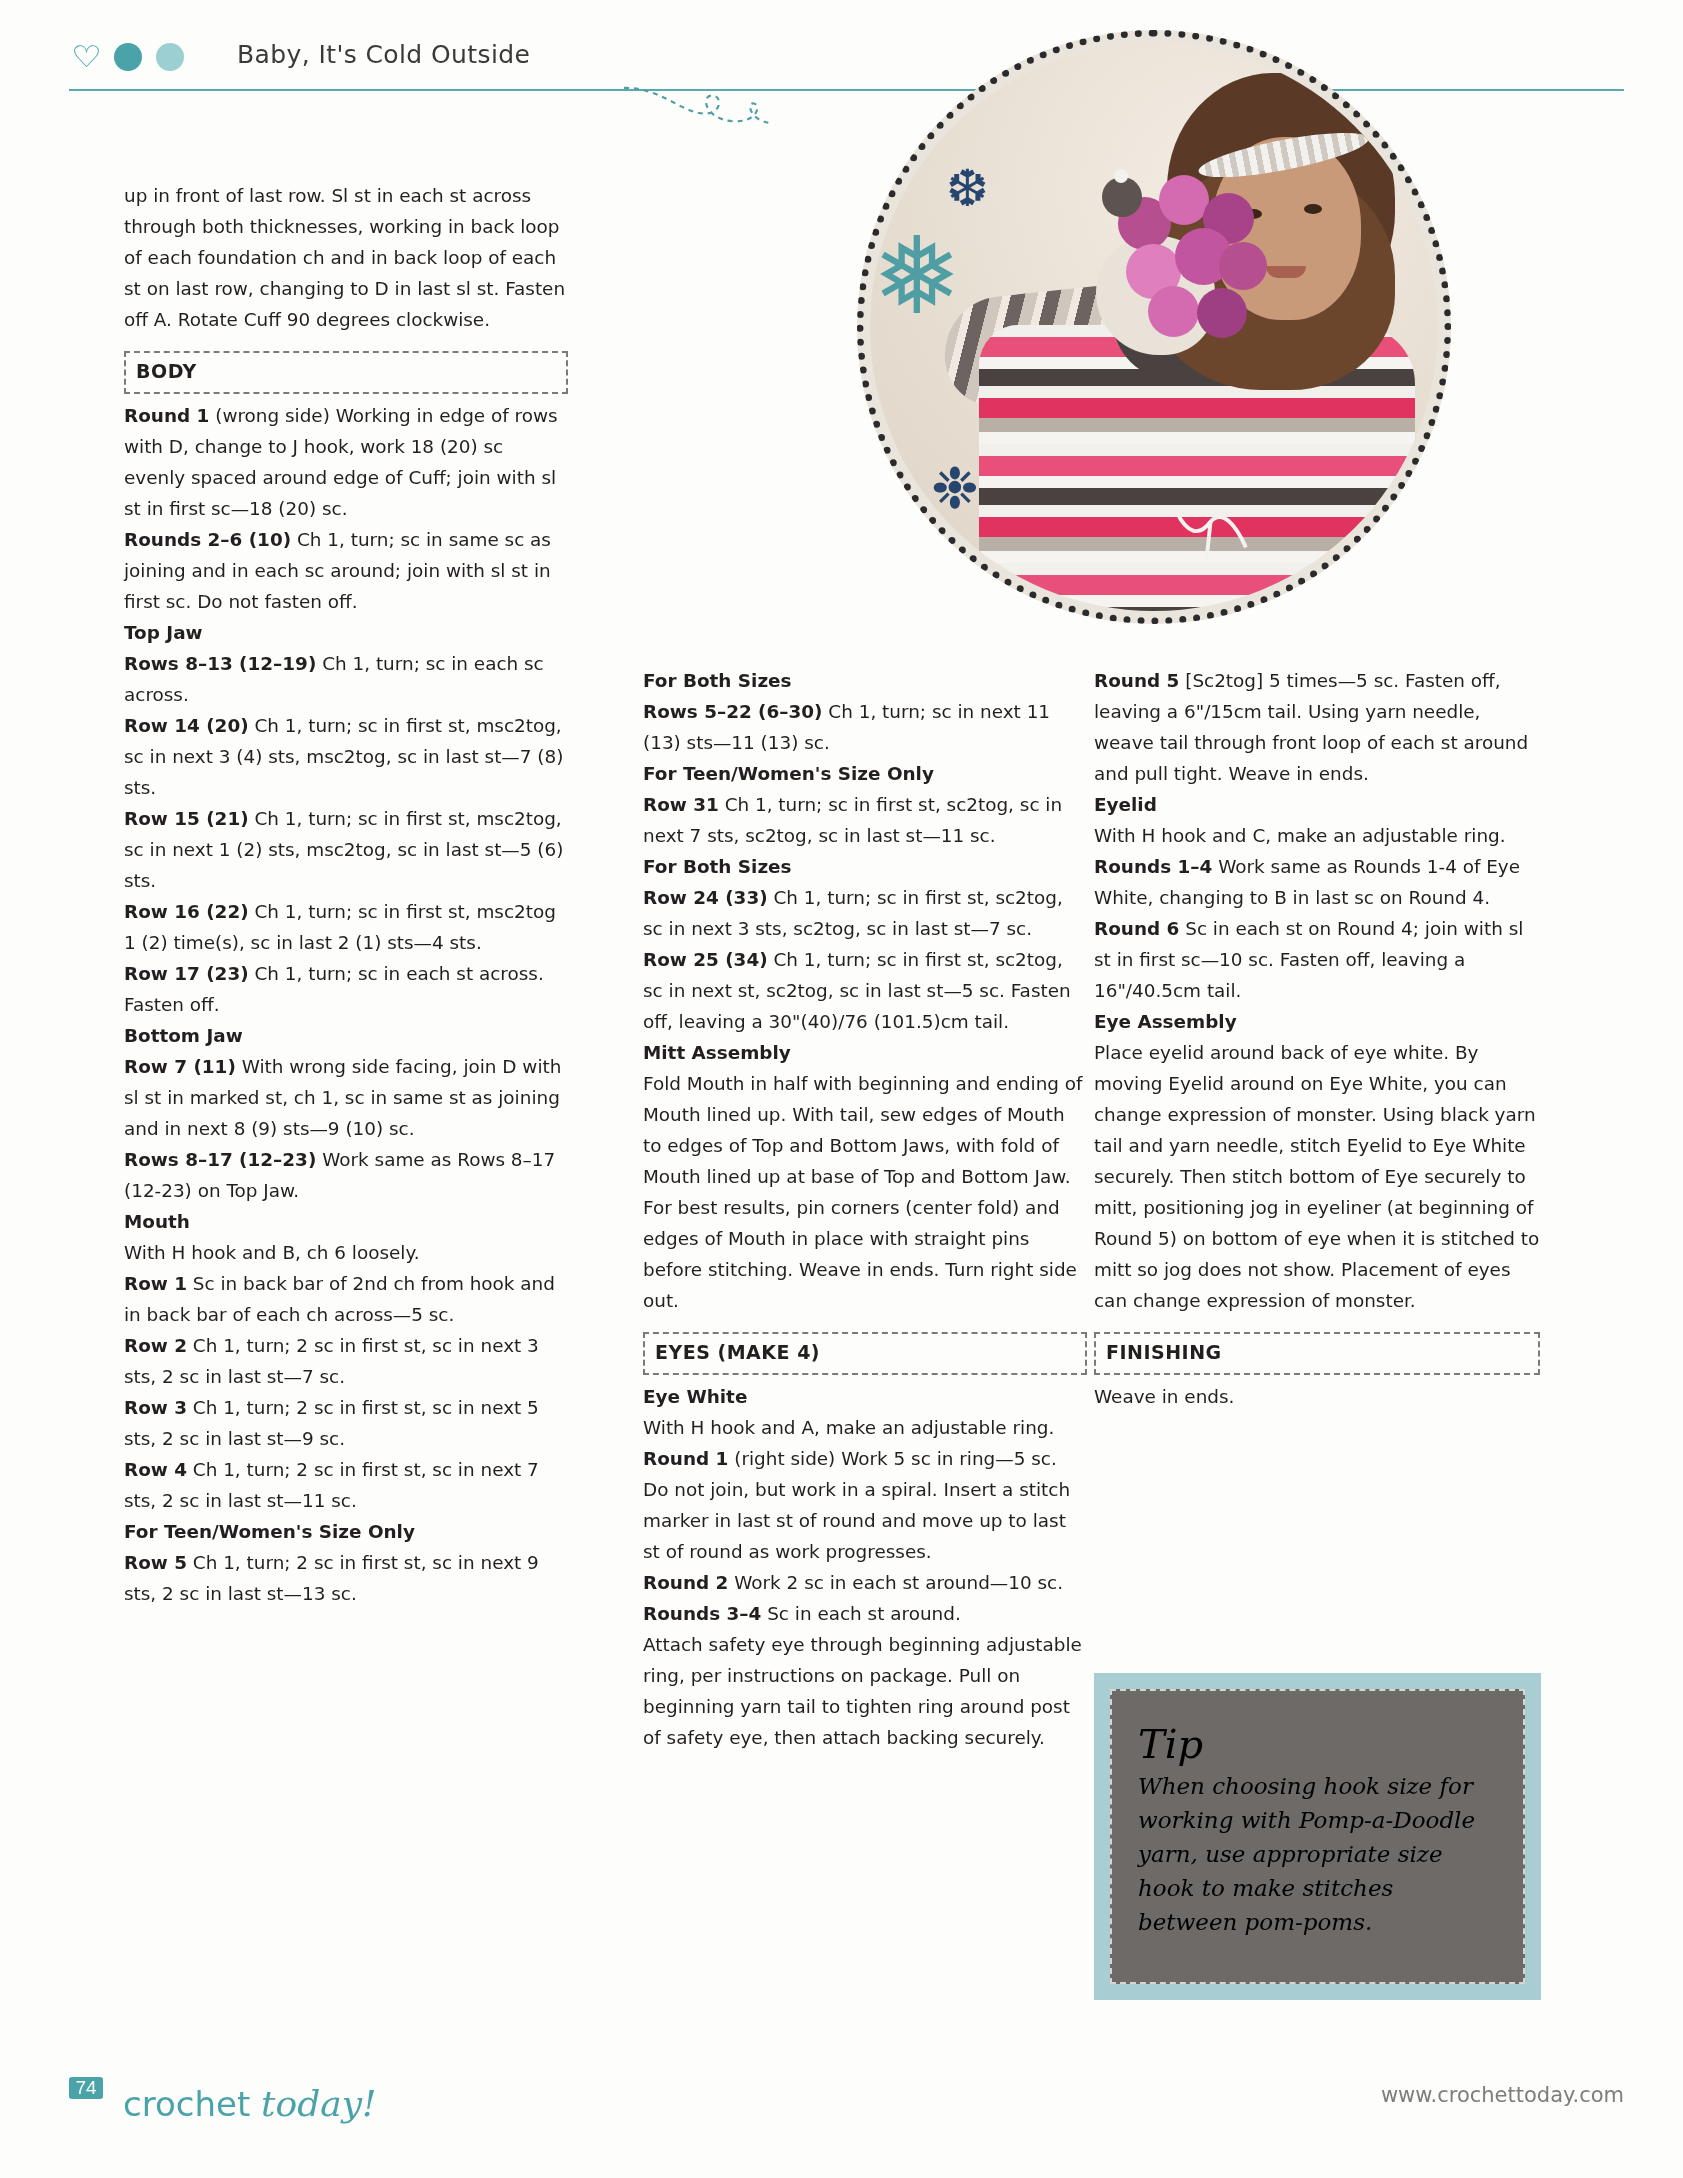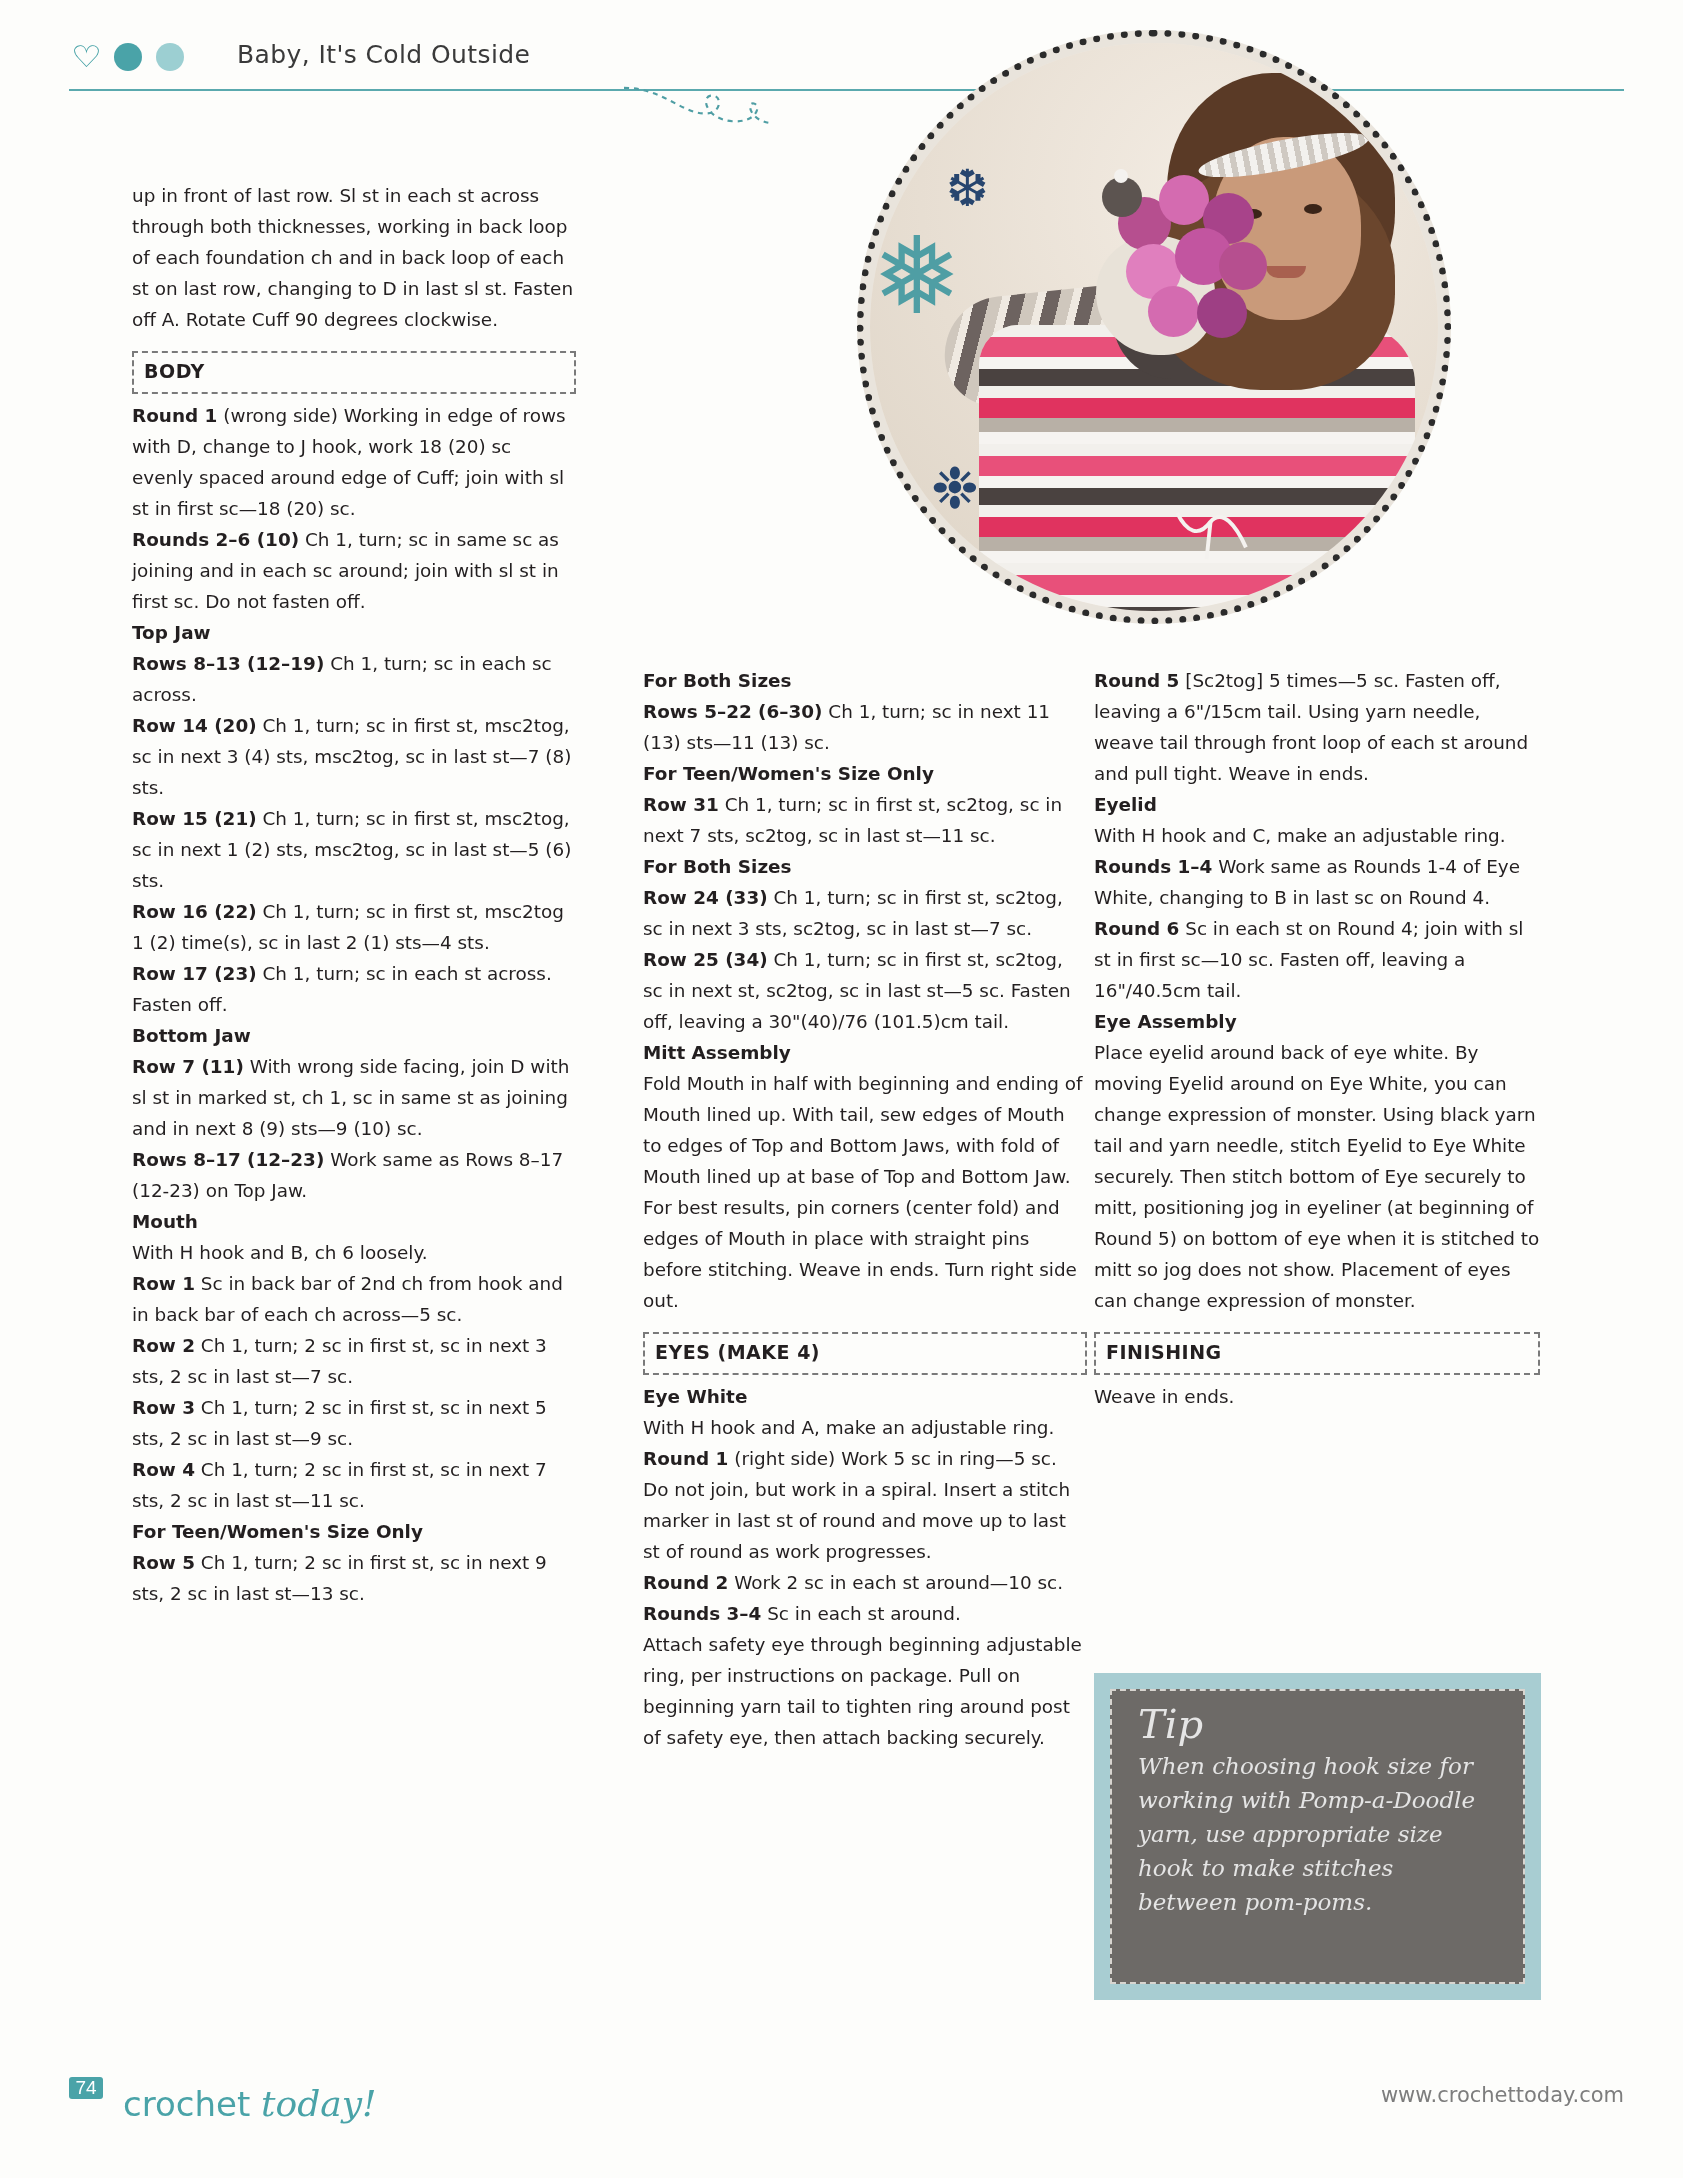--- a/index.html
+++ b/index.html
@@ -245,21 +245,21 @@
   
   .col {
     position: absolute;
     font-size: 18.4px;
     line-height: 31px;
     color: #231f20;
     font-family: "DejaVu Sans", sans-serif;
   }
   .col p { margin: 0 0 0 0; }
   .col .para { margin-bottom: 0; }
-  .col1 { left: 132px; top: 180px; width: 444px; }
+  .col1 { left: 124px; top: 180px; width: 444px; }
   .col2 { left: 614px; top: 665px; width: 444px; margin-left: 29px; }
   .col3 { left: 1094px; top: 665px; width: 446px; }
 
   b, .b { font-weight: bold; }
   .subhead {
     font-weight: bold;
     margin-top: 30px;
   }
 
   
@@ -284,22 +284,22 @@
     background: #a8cdd2;
     padding: 16px;
     box-sizing: border-box;
   }
   .tipinner {
     width: 100%;
     height: 100%;
     background: #6d6a67;
     border: 2px dashed #d8d5d0;
     box-sizing: border-box;
-    padding: 10px 26px;
-    color: #e5e5e5;
+    padding: 30px 26px;
+    color: #000000;
   }
   .tip-title {
     font-family: "DejaVu Serif", serif;
     font-style: italic;
     font-size: 40px;
     line-height: 46px;
     margin-bottom: 2px;
   }
   .tip-body {
     font-family: "DejaVu Serif", serif;

